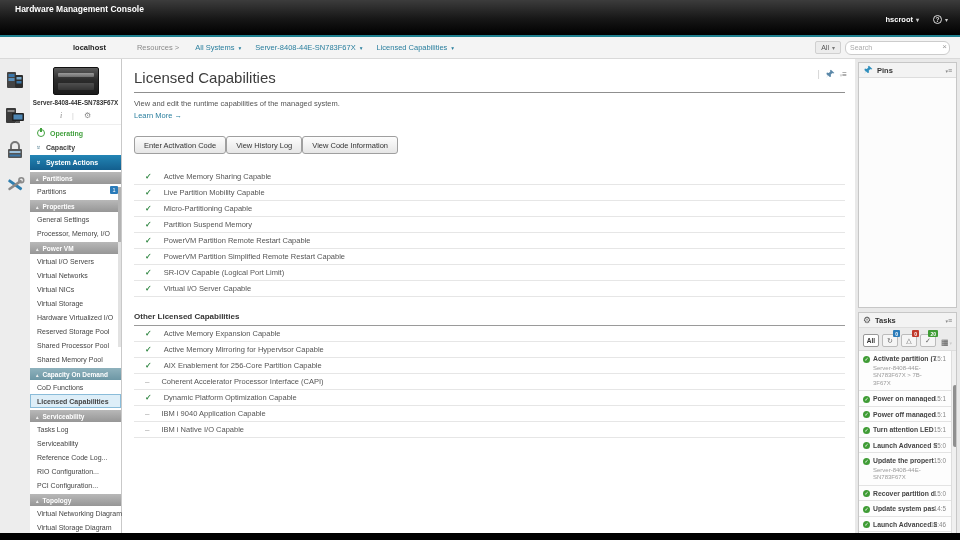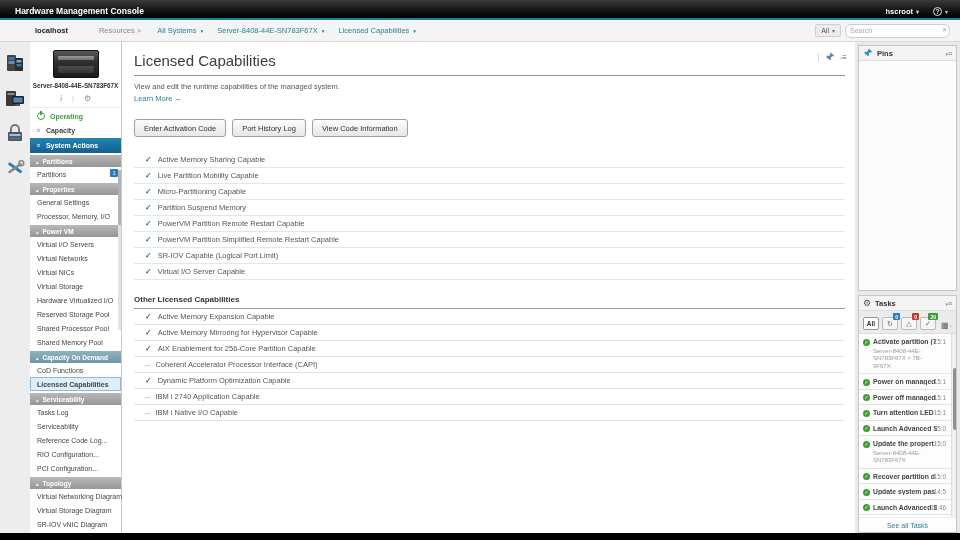--- a/index.html
+++ b/index.html
@@ -1,32 +1,32 @@
 <!DOCTYPE html>
 <html><head>
 <meta charset="utf-8">
 <style>
   * { margin:0; padding:0; box-sizing:border-box; }
   html,body { width:960px; height:540px; overflow:hidden; }
   body { font-family:"Liberation Sans", sans-serif; background:#fff; position:relative; font-size:8px; color:#444; }
 
   
-  .topbar { height:18px; background:linear-gradient(#3c3c3c,#161616 55%,#000); display:flex; align-items:center; justify-content:space-between; padding:4px 12px 0 15px; }
+  .topbar { height:35px; background:linear-gradient(#3c3c3c,#161616 55%,#000); display:flex; justify-content:space-between; padding:4px 12px 0 15px; }
   .topbar .app-title { color:#fff; font-weight:bold; font-size:8.5px; }
   .topbar .right { display:flex; align-items:center; gap:14px; color:#e8e8e8; }
   .user-menu { display:flex; align-items:center; gap:3px; font-size:7.5px; font-weight:bold; color:#fff; cursor:pointer; }
   .caret { font-size:6px; color:#ccc; }
   .help-menu { display:flex; align-items:center; gap:3px; cursor:pointer; }
   .help-circle { width:9px; height:9px; border:1px solid #ddd; border-radius:50%; color:#ddd; font-size:6.5px; line-height:8px; text-align:center; font-weight:bold; }
   .teal-line { height:2px; background:#1f808f; }
 
   
   .crumbbar { height:22px; background:#f4f4f4; border-bottom:1px solid #d9d9d9; display:flex; align-items:center; justify-content:space-between; padding:0 10px 0 35px; }
   .crumbs { display:flex; align-items:center; gap:6px; }
-  .crumb-host { font-weight:bold; color:#222; font-size:7.5px; }
+  .crumb-host { font-weight:bold; color:#222; font-size:7.5px;margin-left:38px; }
   .crumb-section { color:#8a8a8a; font-size:7.5px;padding-left:25px; }
   .crumb-list { display:flex; align-items:center; gap:14px; margin-left:10px;justify-content:flex-end; }
   .crumb-link { color:#2a7f9e; font-size:7.5px; cursor:pointer; white-space:nowrap; }
   .crumb-link::after { content:"▾"; font-size:5.5px; margin-left:4px; color:#2a7f9e; }
   .searchbox { display:flex; align-items:center; gap:4px; }
   .scope-btn { display:flex; align-items:center; gap:3px; font-size:7px; color:#555; background:#ececec; border:1px solid #d0d0d0; border-radius:2px; padding:2px 5px; cursor:pointer; }
   .scope-btn .caret { color:#777; }
   .search-wrap { position:relative; }
   .search-input { width:105px; height:14px; border:1px solid #ccc; border-radius:6px; font-size:7px; padding:0 12px 0 4px; color:#555; background:#fff; }
   .search-input::placeholder { color:#aaa; }
@@ -74,25 +74,25 @@
   .main { flex:1; background:#fff; padding:10px 10px 0 12px; position:relative; overflow:hidden; }
   .main-tools { position:absolute; top:10px; right:8px; display:flex; align-items:center; gap:5px; color:#888; }
   .tool-sep { color:#ccc; font-size:9px; }
   .pin-svg { width:10px; height:10px; cursor:pointer; }
   .menu-glyph { font-size:8px; color:#666; cursor:pointer; }
   .menu-glyph .caret { font-size:5px; }
   .page-title { font-size:15px; color:#3c3c3c; font-weight:normal; padding-bottom:6px; border-bottom:1px solid #8f8f8f; }
   .page-desc { margin-top:6px; font-size:7.5px; color:#555; line-height:1.35; }
   .learn-more { color:#2a7f9e; font-size:7.5px; cursor:pointer; display:inline-block; margin-top:2px; }
   .learn-more::after { content:" →"; }
-  .btn-row { margin-top:16px; display:flex; gap:6px; }
+  .btn-row { margin-top:16px; display:flex; }
   .btn { font-size:7.5px; color:#333; background:linear-gradient(#fdfdfd,#e6e6e6); border:1px solid #9f9f9f; border-radius:3px; padding:3.5px 9px; cursor:pointer; font-family:inherit; }
   .cap-section { margin-top:15px; }
   .cap-heading { font-size:8px; font-weight:bold; color:#333; padding-bottom:4px; border-bottom:1px solid #9a9a9a; }
-  .cap-row { display:flex; align-items:center; gap:6px; padding:3px 0 3px 11px; border-bottom:1px solid #e6e6e6; }
+  .cap-row { display:flex; align-items:center; gap:12px; padding:3px 0 3px 11px; border-bottom:1px solid #e6e6e6; }
   .cap-label { font-size:7.5px; color:#555; }
   .check-icon::before { content:"✓"; color:#2e8540; font-weight:bold; font-size:8px; }
   .dash-icon::before { content:"–"; color:#999; font-size:8px; }
 
   
   .rightcol { width:105px; background:#e9e9e9; padding:3px 3px 0 3px; display:flex; flex-direction:column; gap:4px; }
   .panel { background:#fdfdfd; border:1px solid #c7c7c7; display:flex; flex-direction:column; }
   .panel-header { height:15px; background:#f3f3f3; border-bottom:1px solid #ddd; display:flex; align-items:center; gap:4px; padding:0 4px; }
   .panel-title { font-weight:bold; font-size:7.5px; color:#333; flex:1; }
   .panel-menu { color:#777; font-size:7px; cursor:pointer; }
@@ -389,21 +389,21 @@
           <path fill="#5a87a8" d="M9.5 1l5.5 5.5-2.3.8-1-.9-2.6 2.6.7 2.9-2.2.9-2.6-2.6L1 14.9l3.6-4.6L2.2 7.9l.9-2.2 2.9.7L8.6 3.8l-.9-1z"></path>
         </svg>
       <span class="menu-glyph"><span class="caret">▾</span>≡</span>
     </div>
     <h1 class="page-title">Licensed Capabilities</h1>
     <div class="page-desc">View and edit the runtime capabilities of the managed system.</div>
     <span class="learn-more">Learn More</span>
     <div class="btn-row">
 
     <button class="btn">Enter Activation Code</button>
-        <button class="btn">Port History Log</button>
+        <button class="btn">View History Log</button>
         <button class="btn">View Code Information</button>
       </div>
 
     <div>
 
         <div class="cap-section">
           <div>
 
               <div class="cap-row">
                 <span class="check-icon"></span>
@@ -471,21 +471,21 @@
                 <span class="cap-label">Coherent Accelerator Processor Interface (CAPI)</span>
               </div>
 
               <div class="cap-row">
                 <span class="check-icon"></span>
                 <span class="cap-label">Dynamic Platform Optimization Capable</span>
               </div>
 
               <div class="cap-row">
                 <span class="dash-icon"></span>
-                <span class="cap-label">IBM i 2740 Application Capable</span>
+                <span class="cap-label">IBM i 9040 Application Capable</span>
               </div>
 
               <div class="cap-row">
                 <span class="dash-icon"></span>
                 <span class="cap-label">IBM i Native I/O Capable</span>
               </div>
             </div>
         </div>
       </div>
   </div>

